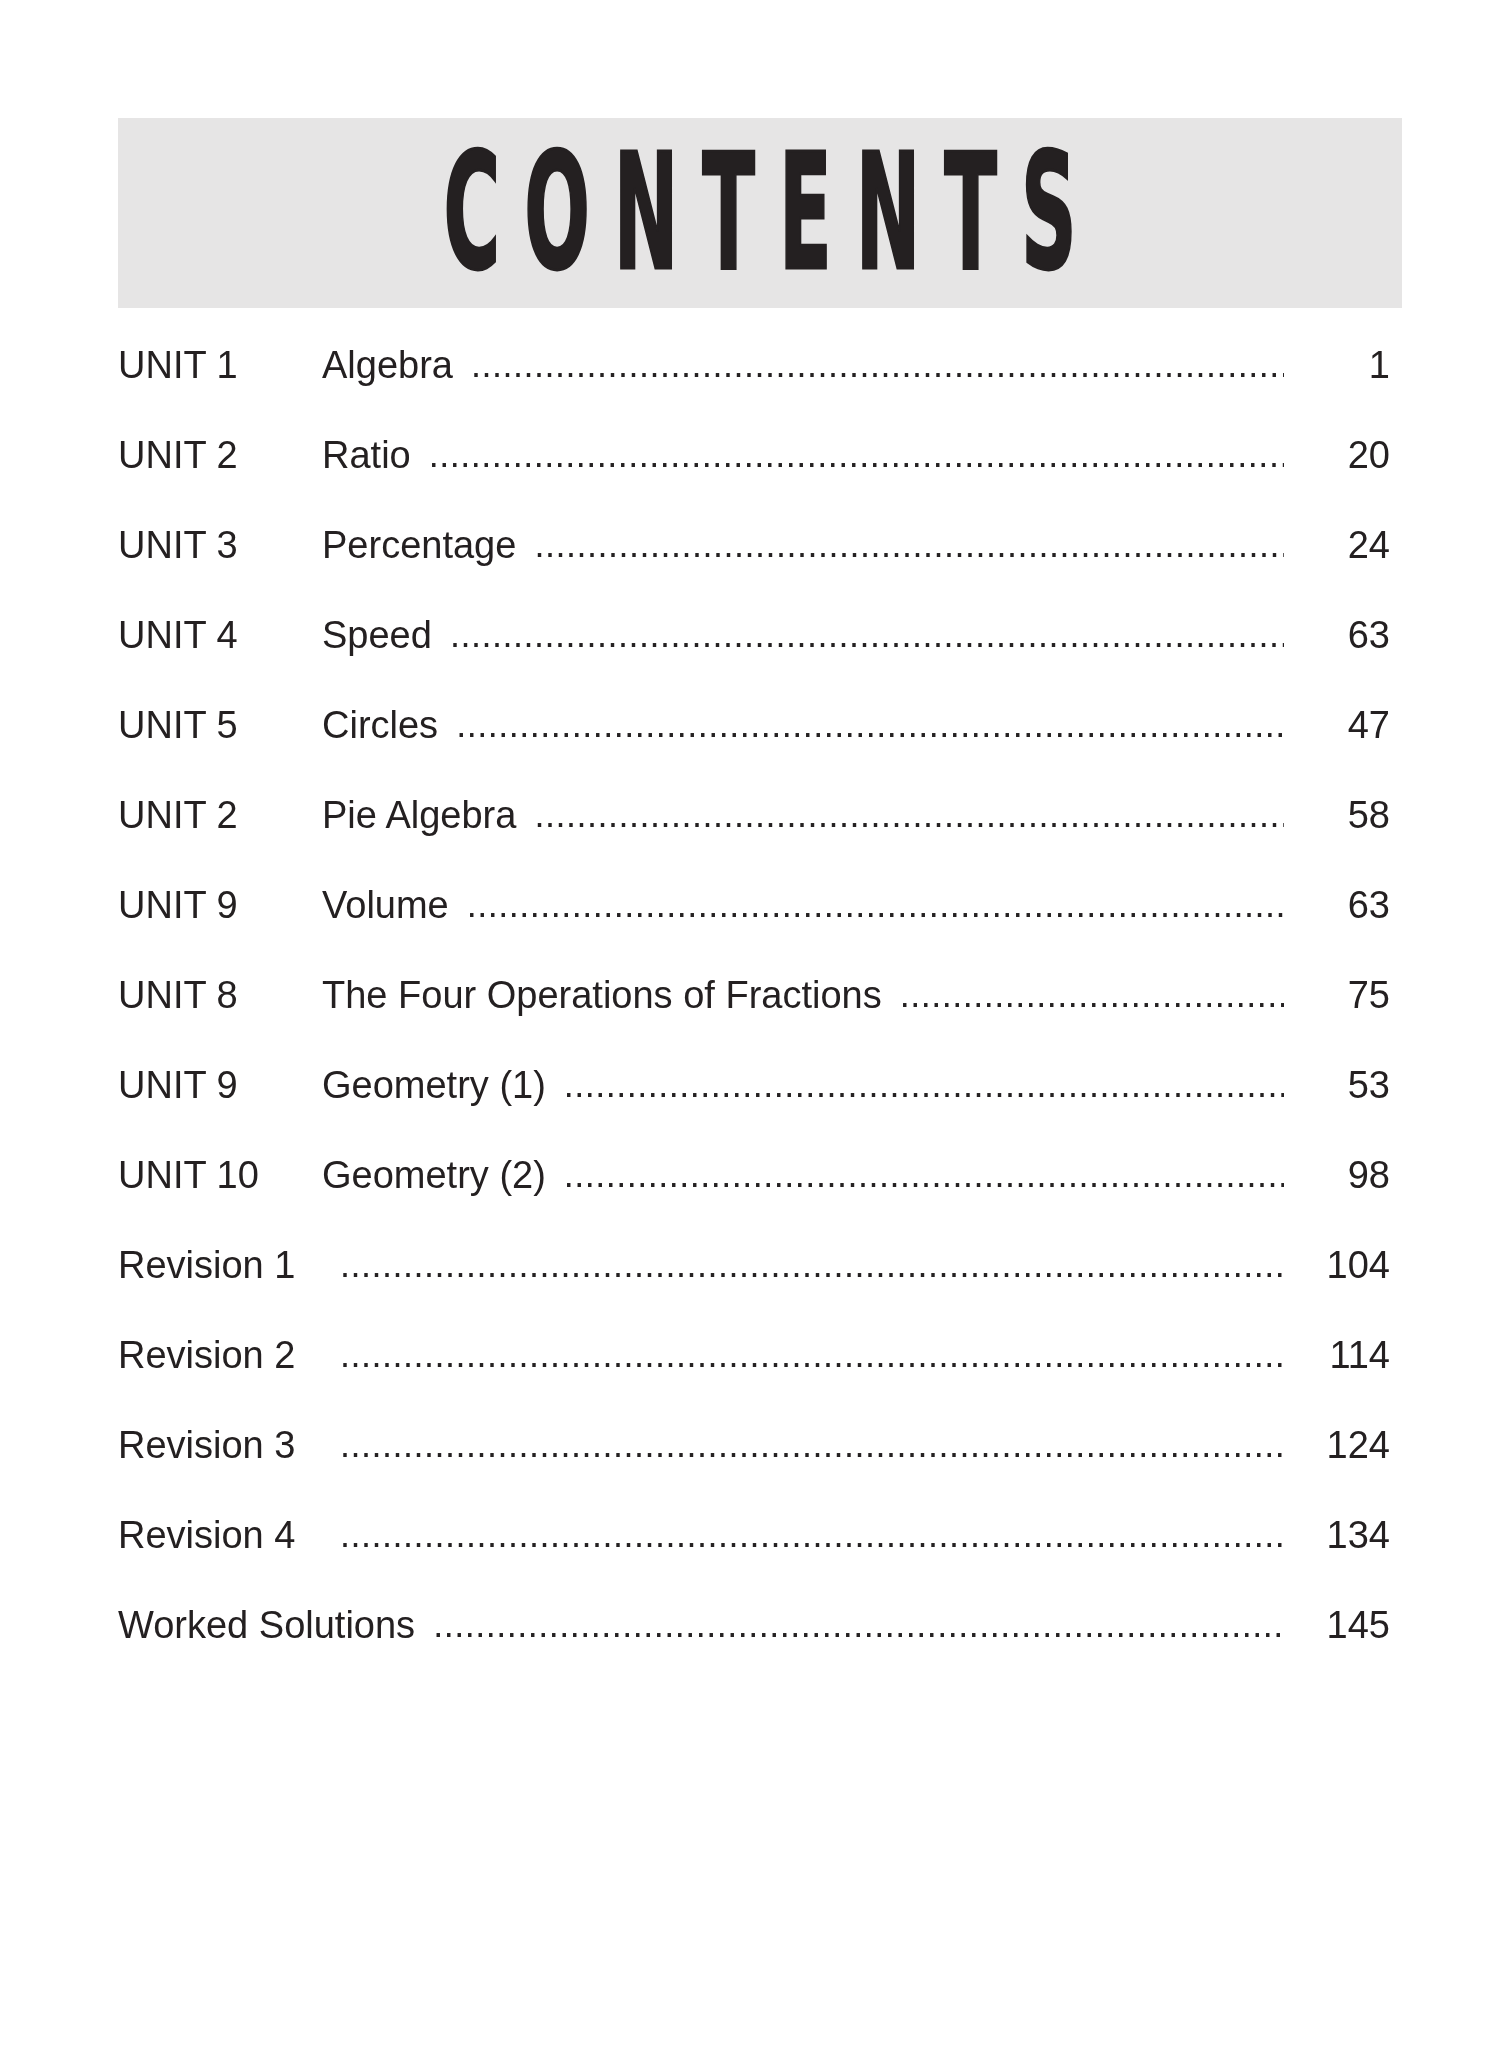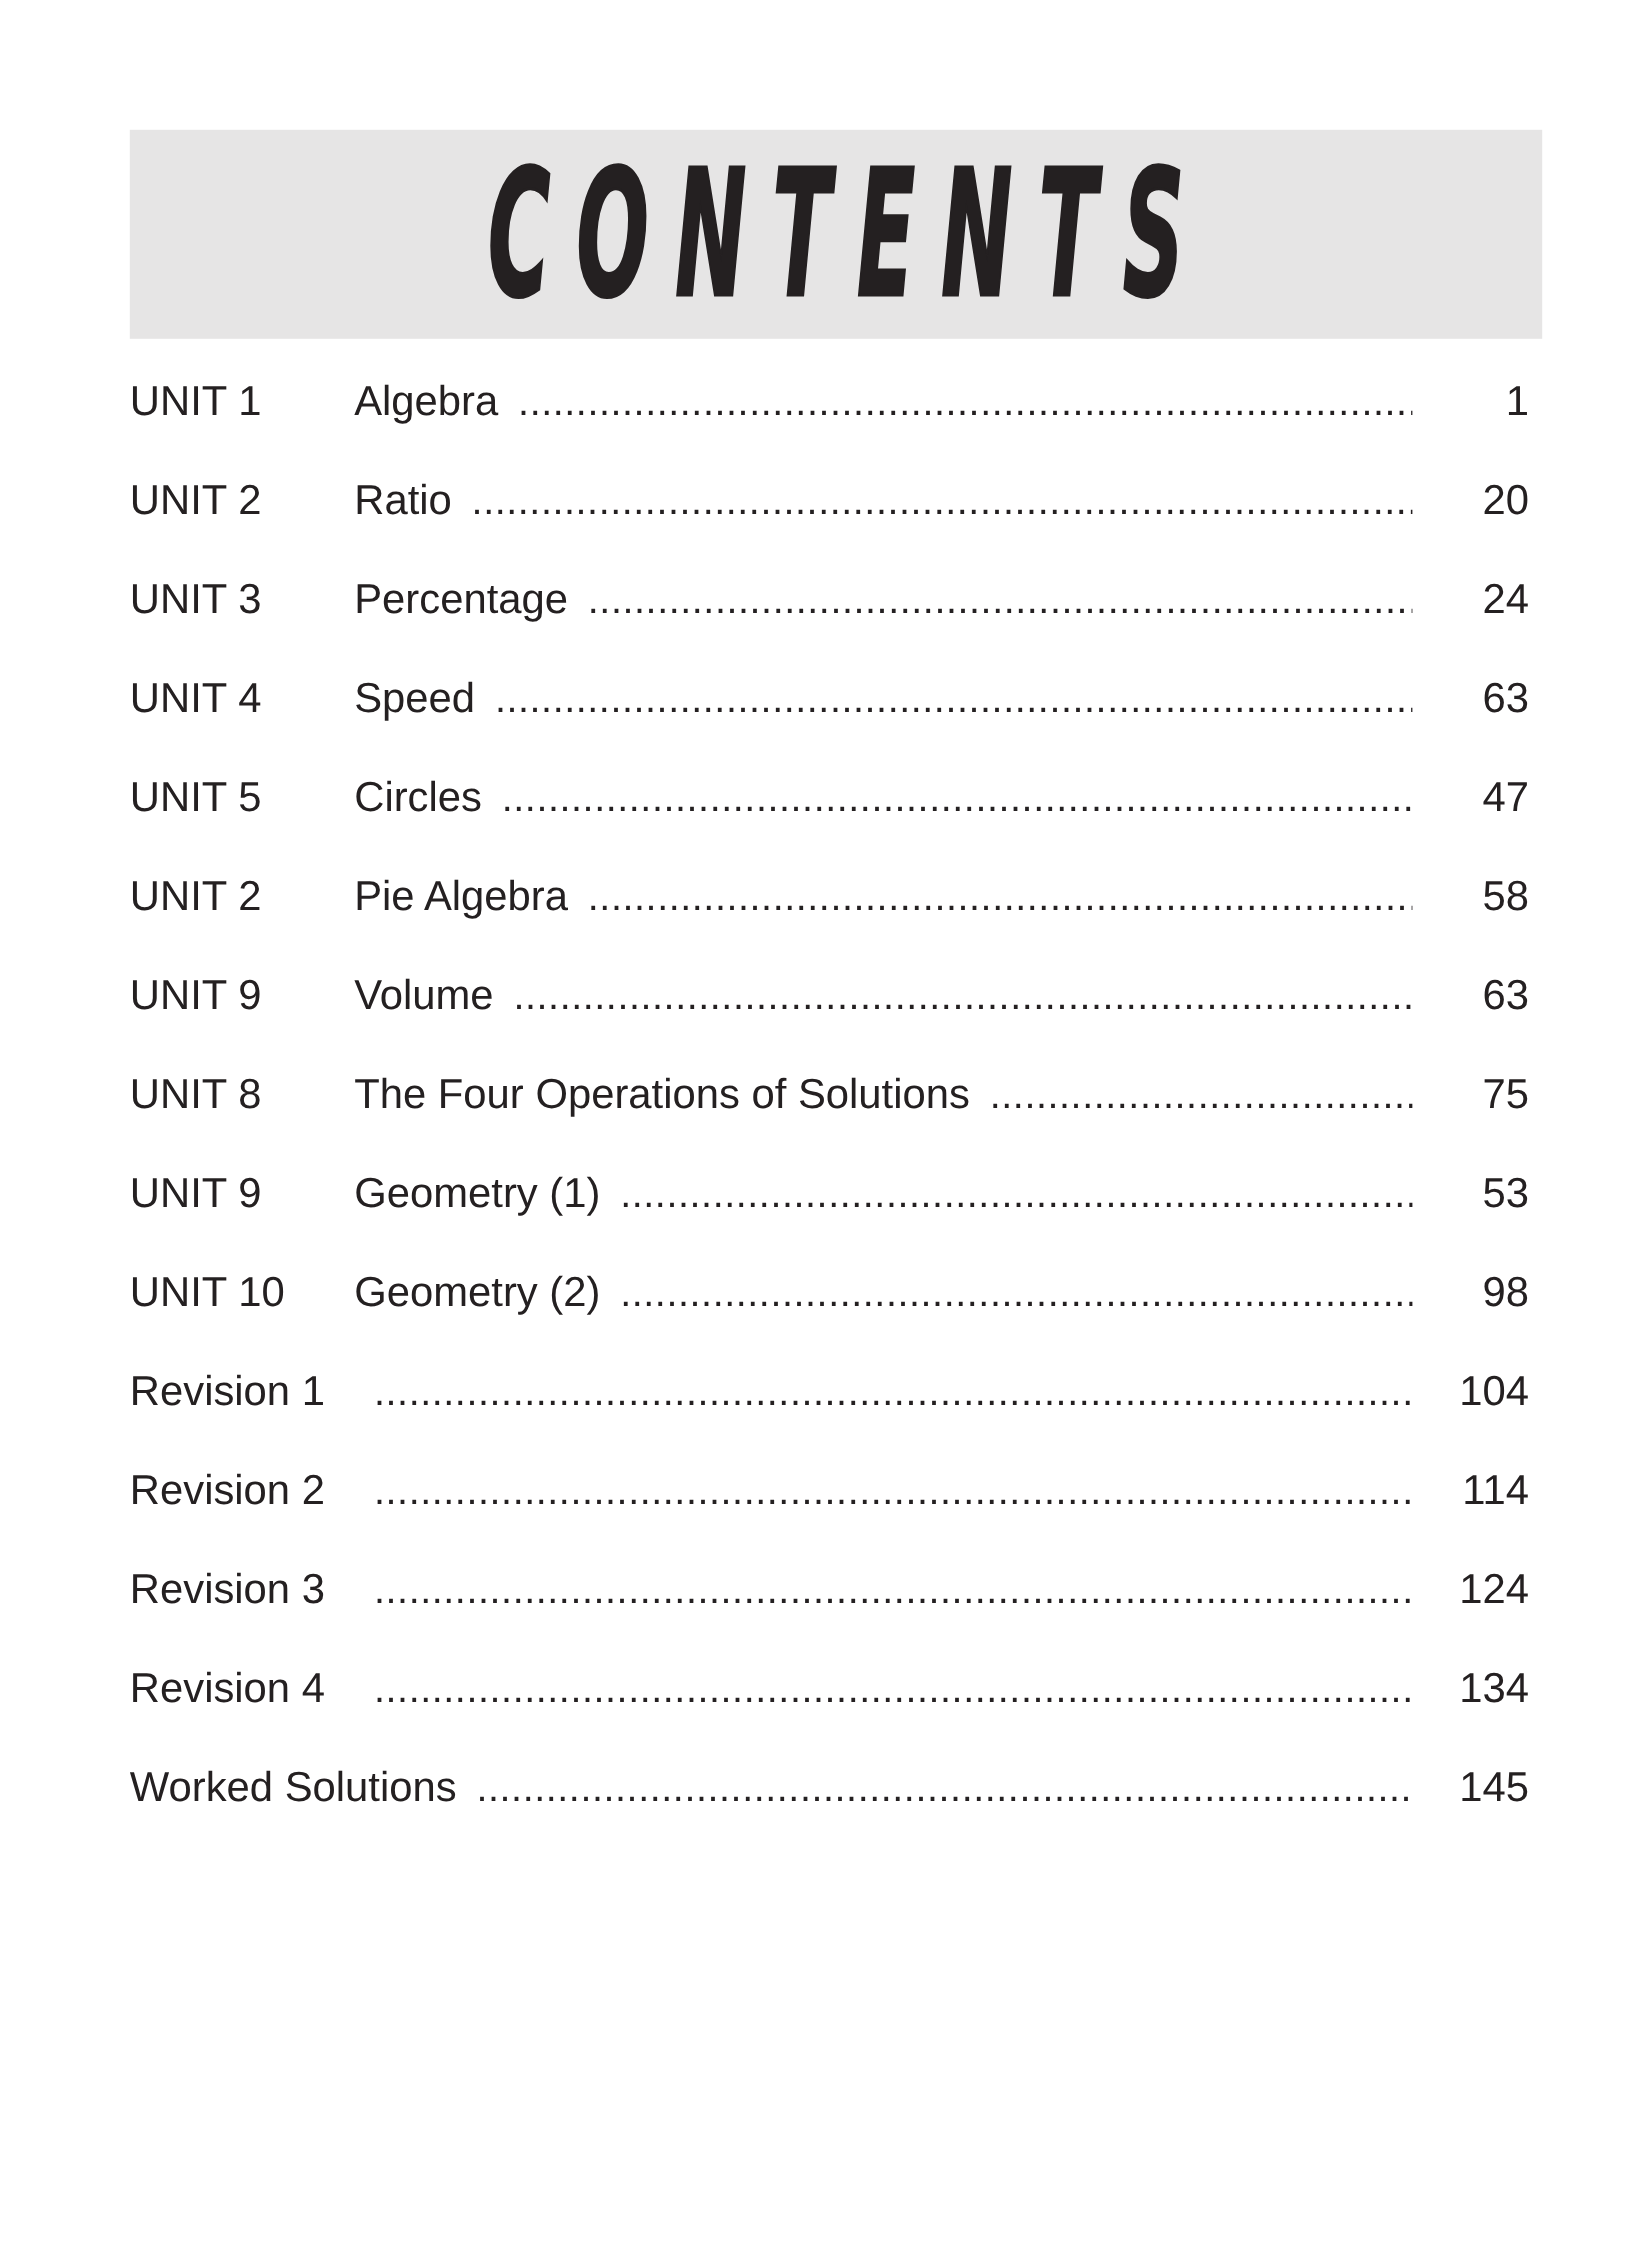--- a/index.html
+++ b/index.html
@@ -20,21 +20,20 @@
   .banner {
     position: absolute;
     left: 118px;
     top: 118px;
     width: 1284px;
     height: 190px;
     background: #e6e5e5;
     display: flex;
     align-items: center;
     justify-content: center;
-    font-style: italic;
   }
   .banner-title {
     font-family: "DejaVu Sans", sans-serif;
     font-weight: 700;
     font-size: 84px;
     letter-spacing: 26px;
     padding-left: 26px;           
     color: #242021;
     -webkit-text-stroke: 1.5px #242021;
     transform: scale(0.92, 1.9);
@@ -134,21 +133,21 @@
 
   <div class="toc-row">
     <span class="entry-label">UNIT 9</span>
     <span class="entry-title">Volume</span>
     <span class="dot-leader">........................................................................................................................................</span>
     <span class="page-num">63</span>
   </div>
 
   <div class="toc-row">
     <span class="entry-label">UNIT 8</span>
-    <span class="entry-title">The Four Operations of Solutions</span>
+    <span class="entry-title">The Four Operations of Fractions</span>
     <span class="dot-leader">........................................................................................................................................</span>
     <span class="page-num">75</span>
   </div>
 
   <div class="toc-row">
     <span class="entry-label">UNIT 9</span>
     <span class="entry-title">Geometry (1)</span>
     <span class="dot-leader">........................................................................................................................................</span>
     <span class="page-num">53</span>
   </div>

